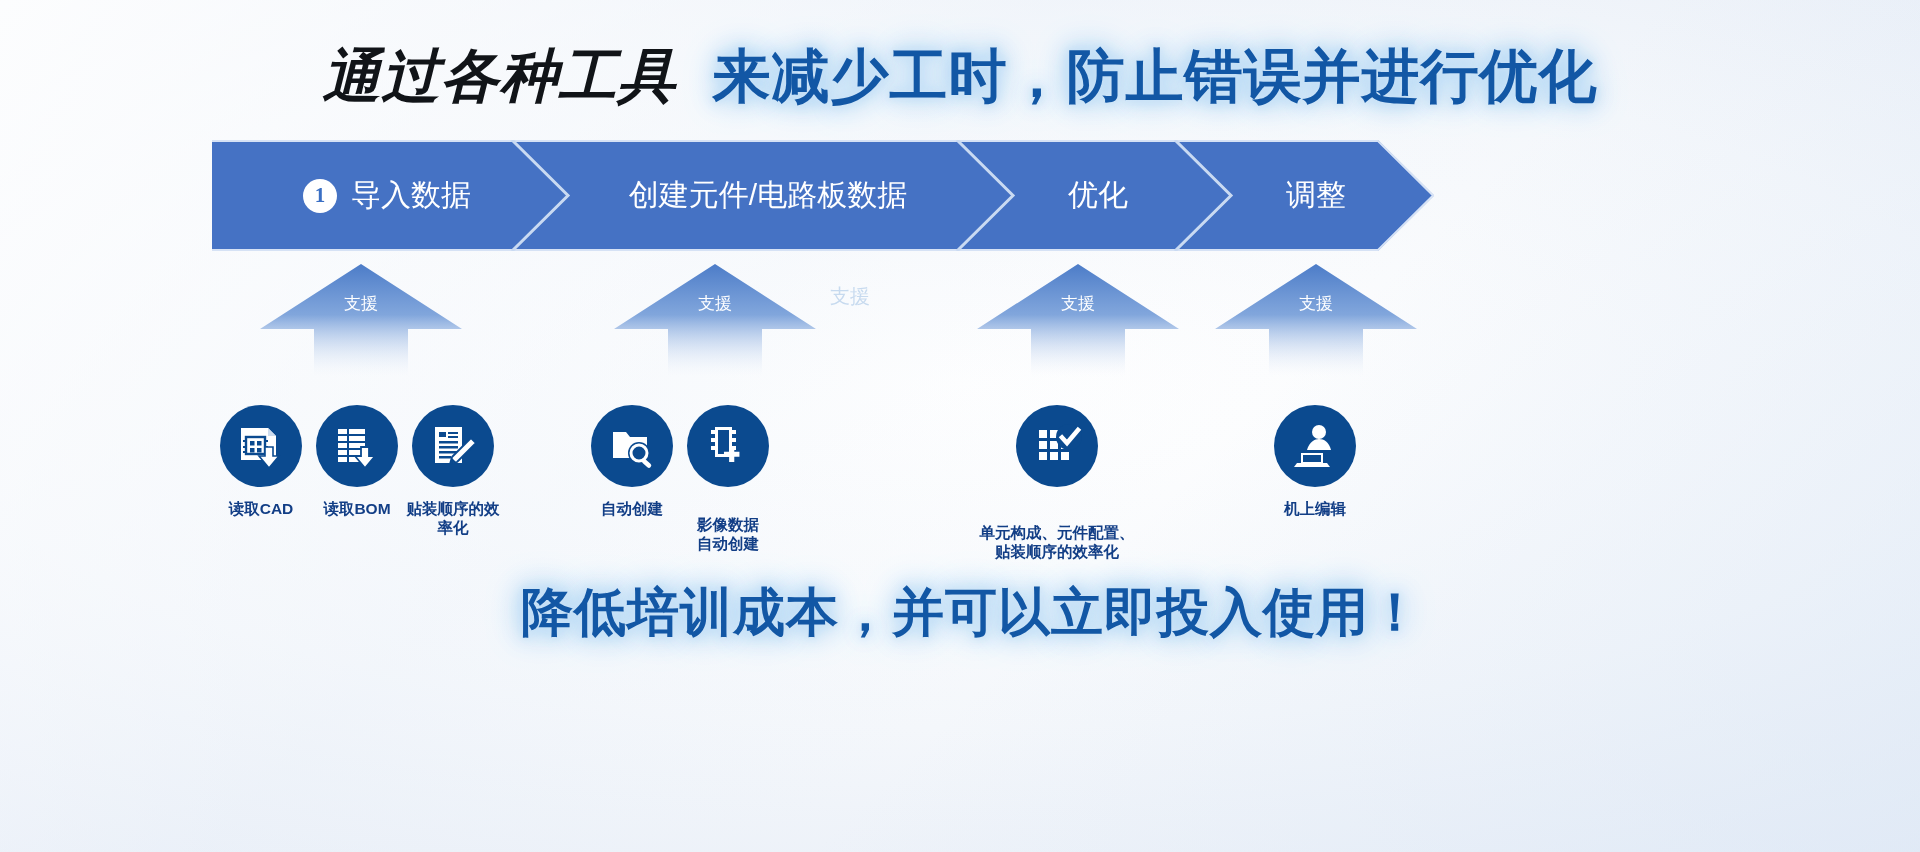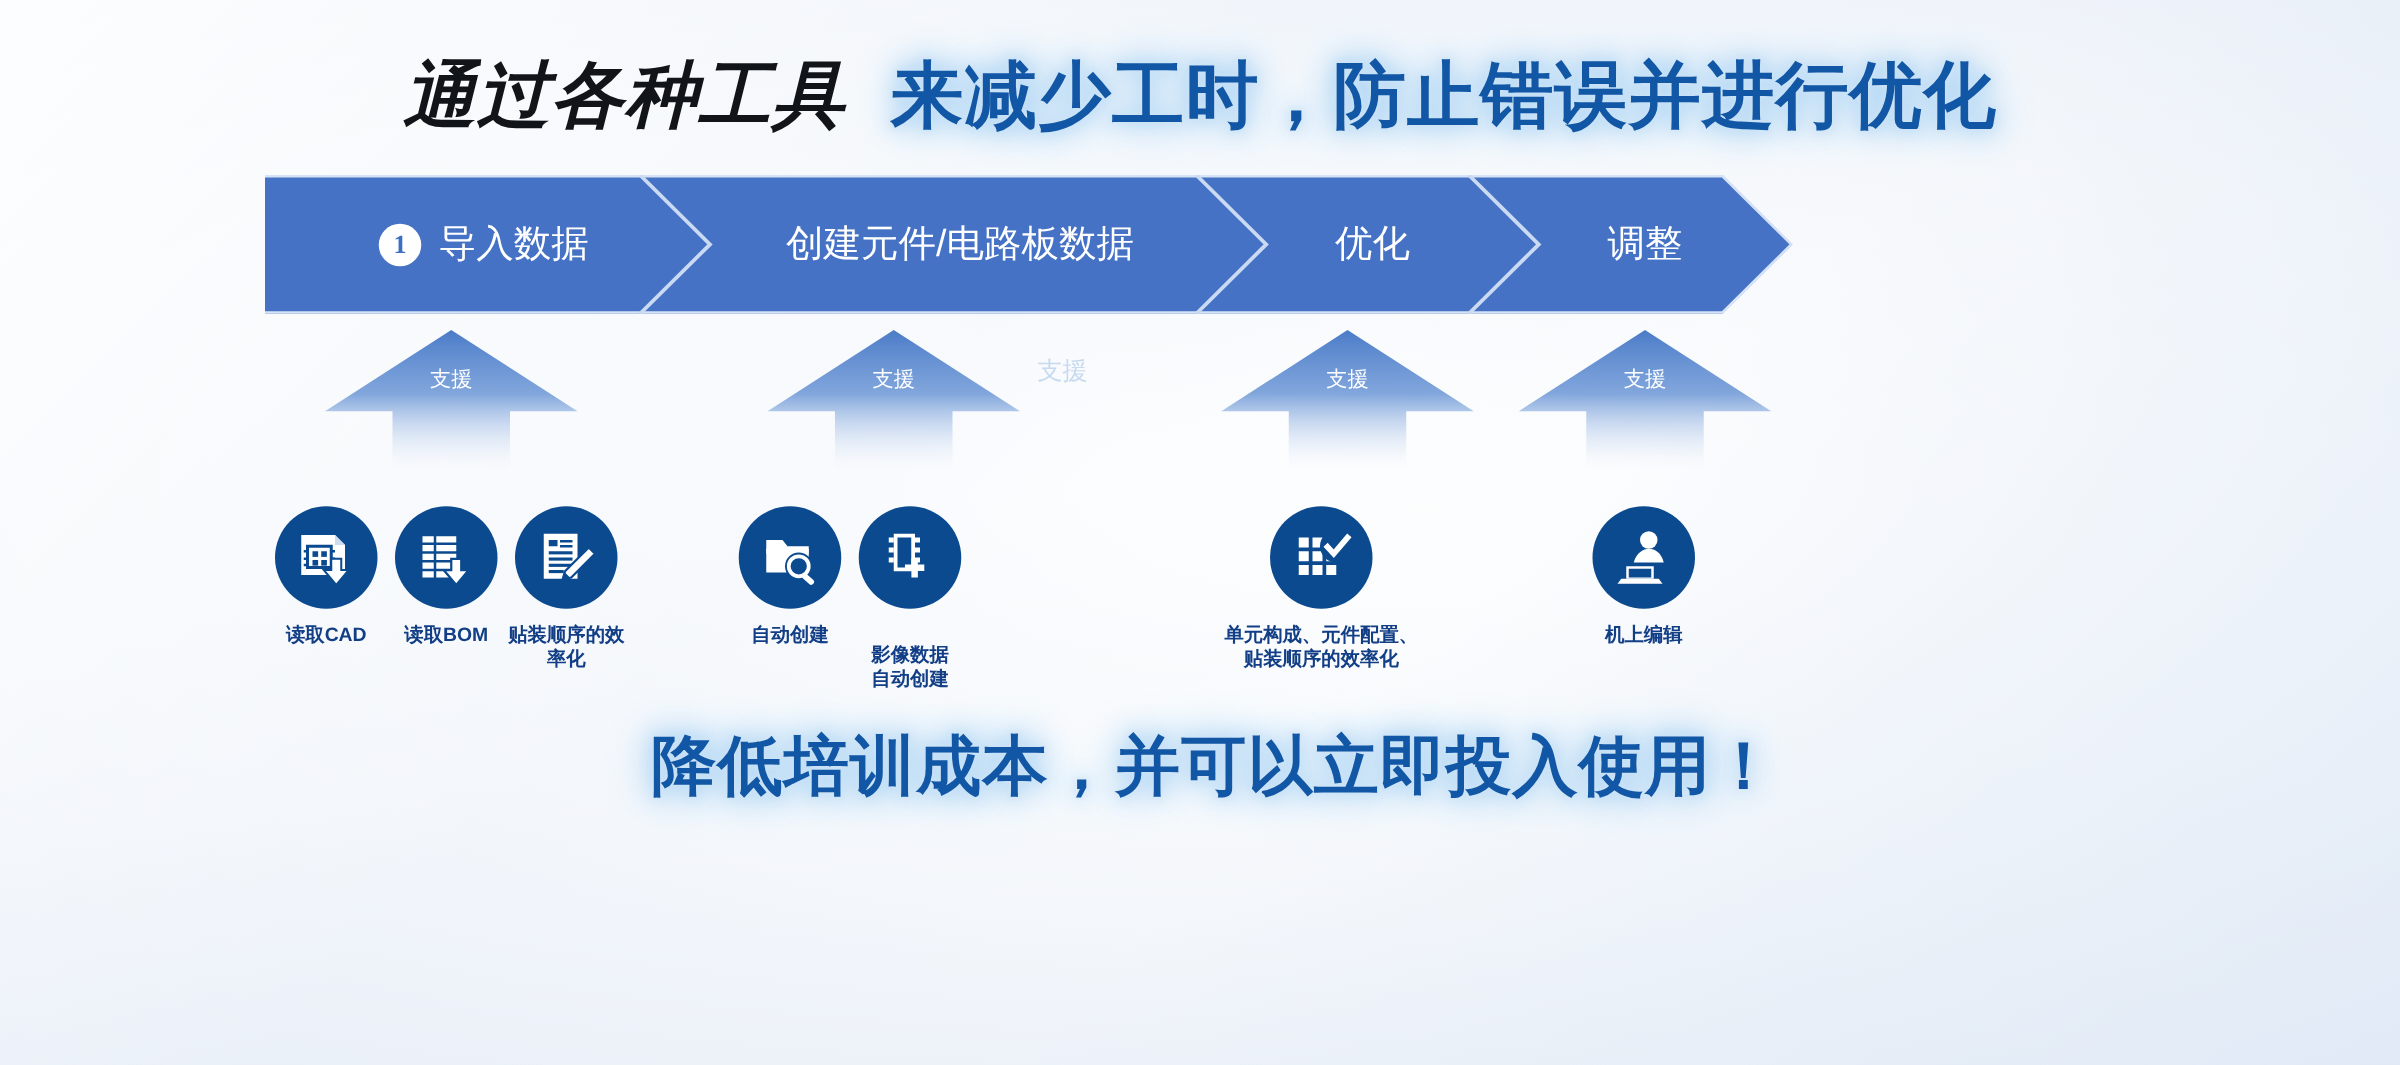--- a/index.html
+++ b/index.html
@@ -294,21 +294,21 @@
           <path d="M36,31 h6 v-6 h6 v6 h6 v6 h-6 v6 h-6 v-6 h-6 z" fill="#ffffff" transform="translate(-9,5) scale(0.86)"></path>
         </svg>
       </div>
       <div class="icon-label mid">影像数据
 自动创建</div>
     </div>
 
   </div>
 
   <div class="icons" style="left:962px;top:405px;">
-    <div class="icon-cell" style="width:190px;">
+    <div class="icon-cell" style="width:190px;gap:24px;">
       <div class="icon-circle">
         <svg width="52" height="52" viewBox="0 0 52 52" aria-hidden="true">
           <rect x="8" y="10" width="8" height="8" fill="#ffffff"></rect>
           <rect x="19" y="10" width="8" height="8" fill="#ffffff"></rect>
           <rect x="30" y="10" width="8" height="8" fill="#ffffff"></rect>
           <rect x="8" y="21" width="8" height="8" fill="#ffffff"></rect>
           <rect x="19" y="21" width="8" height="8" fill="#ffffff"></rect>
           <rect x="30" y="21" width="8" height="8" fill="#ffffff"></rect>
           <rect x="8" y="32" width="8" height="8" fill="#ffffff"></rect>
           <rect x="19" y="32" width="8" height="8" fill="#ffffff"></rect>

